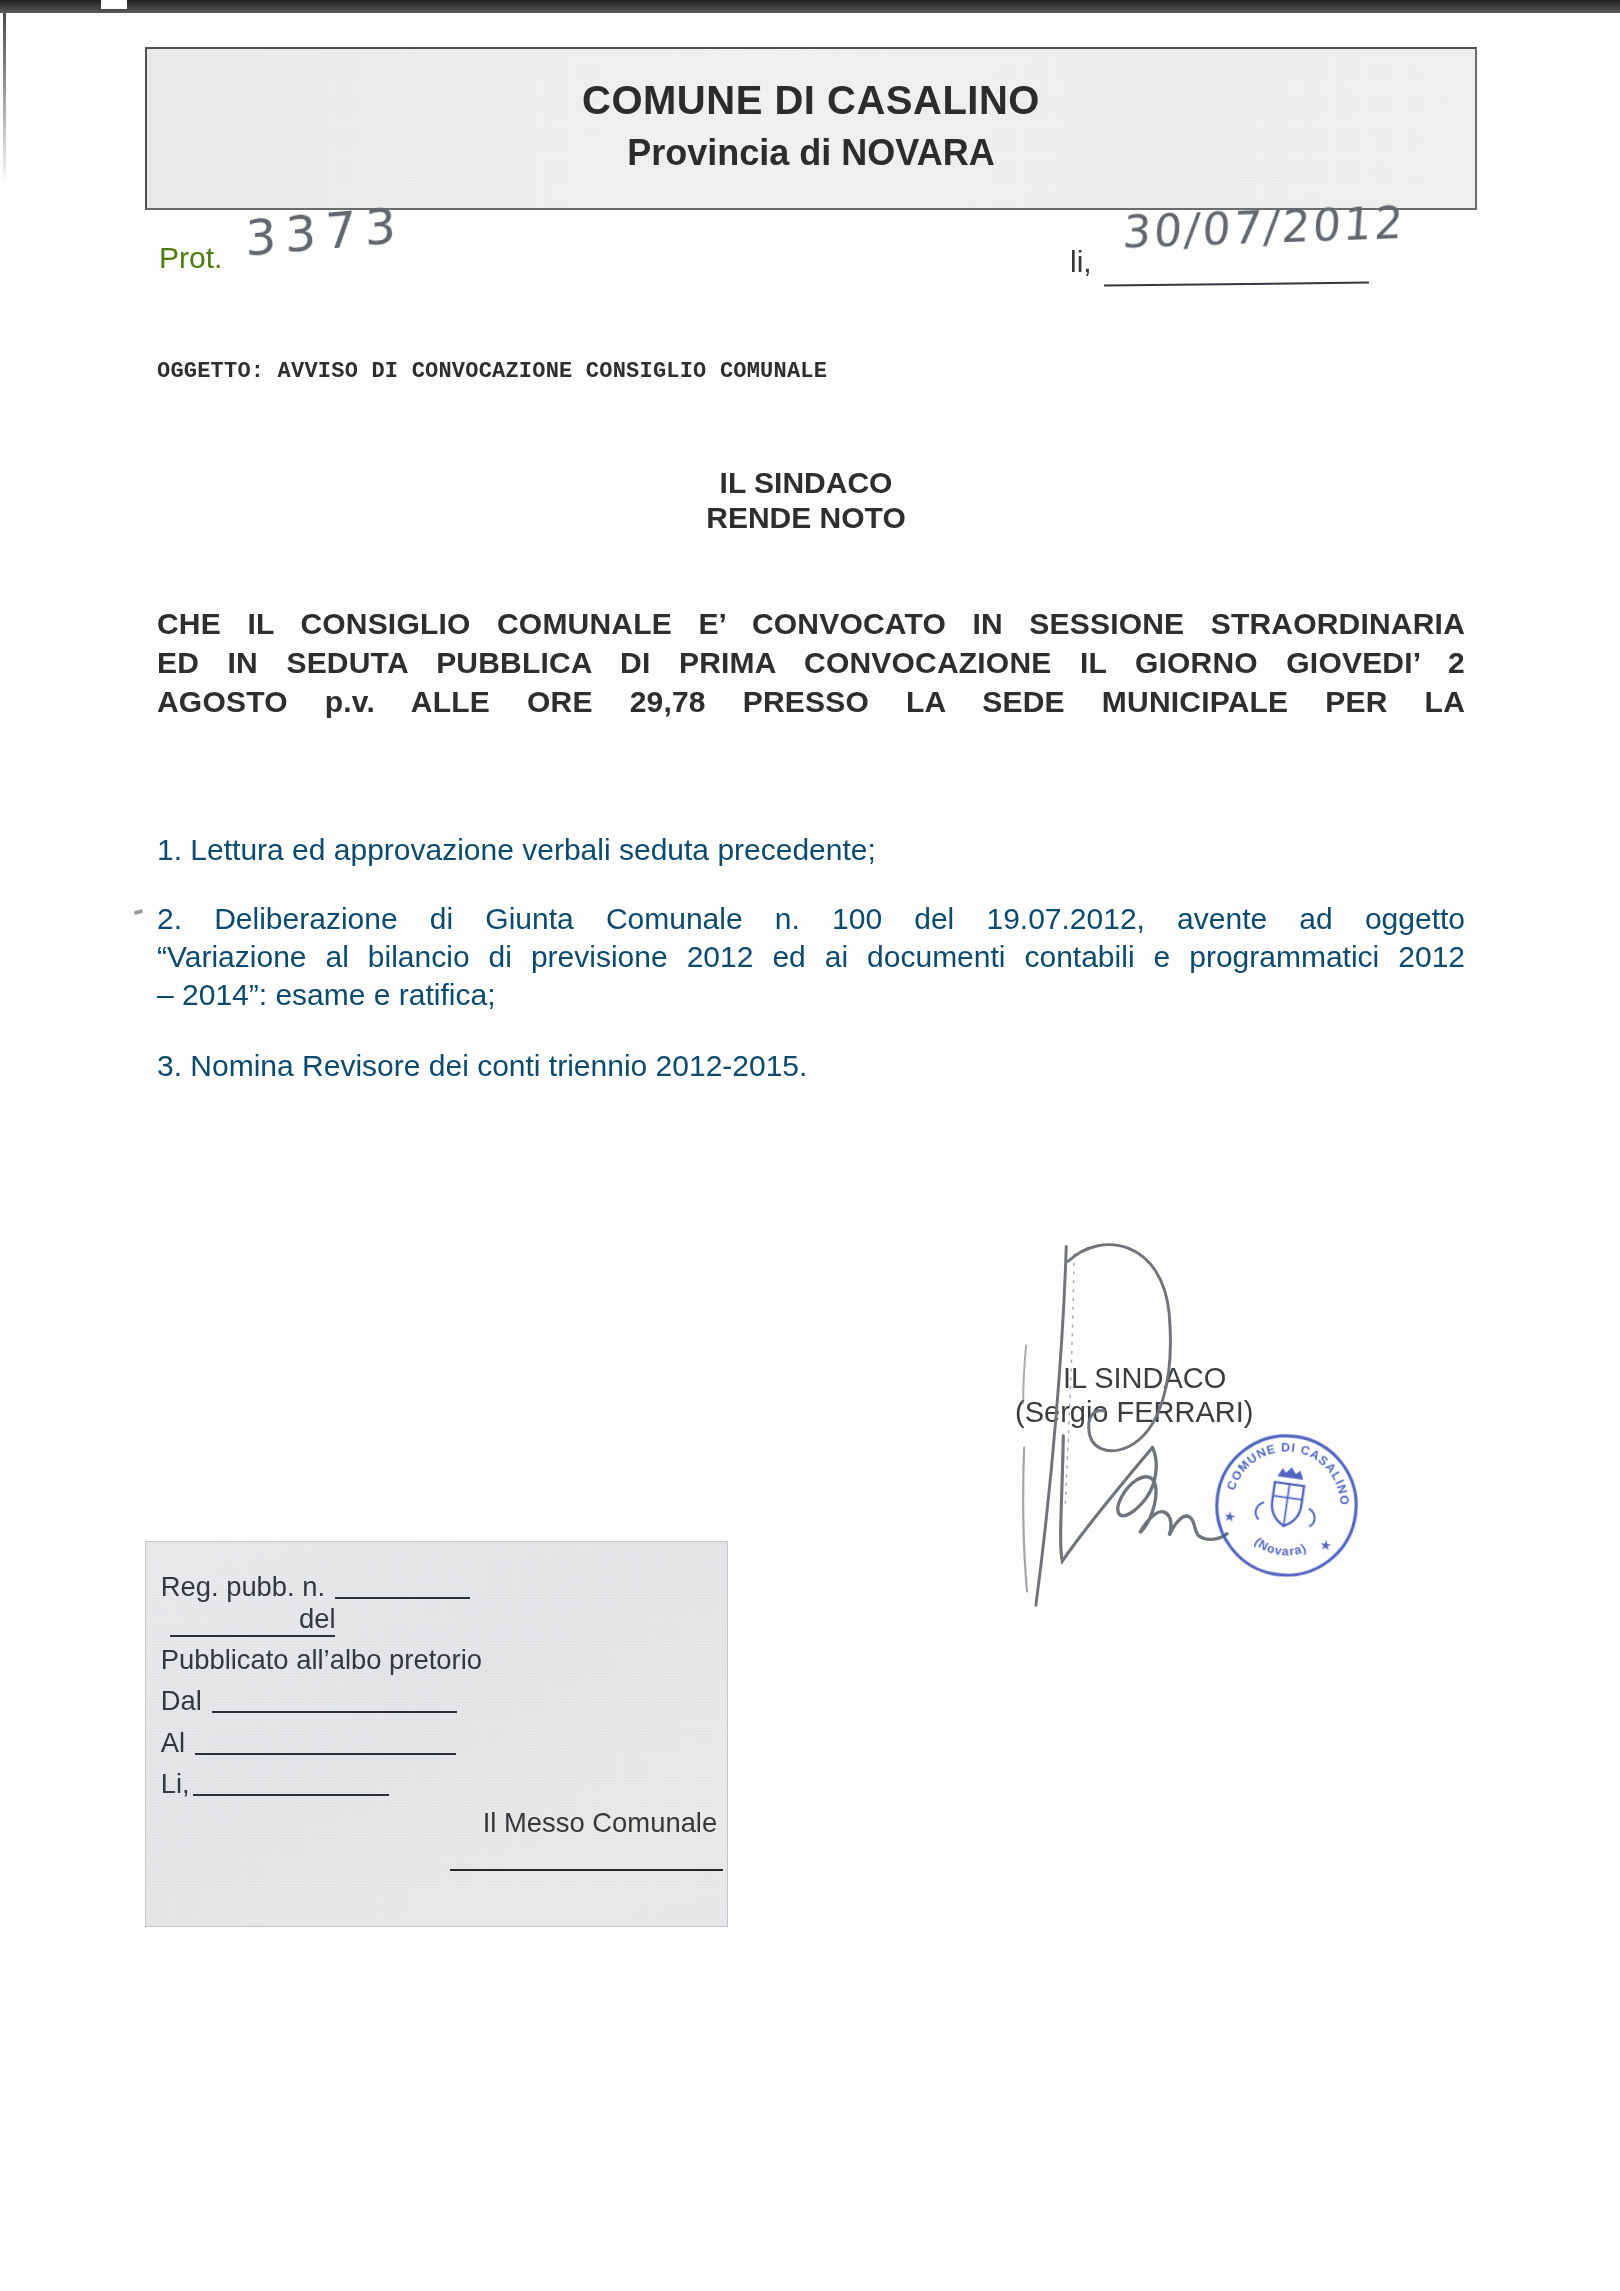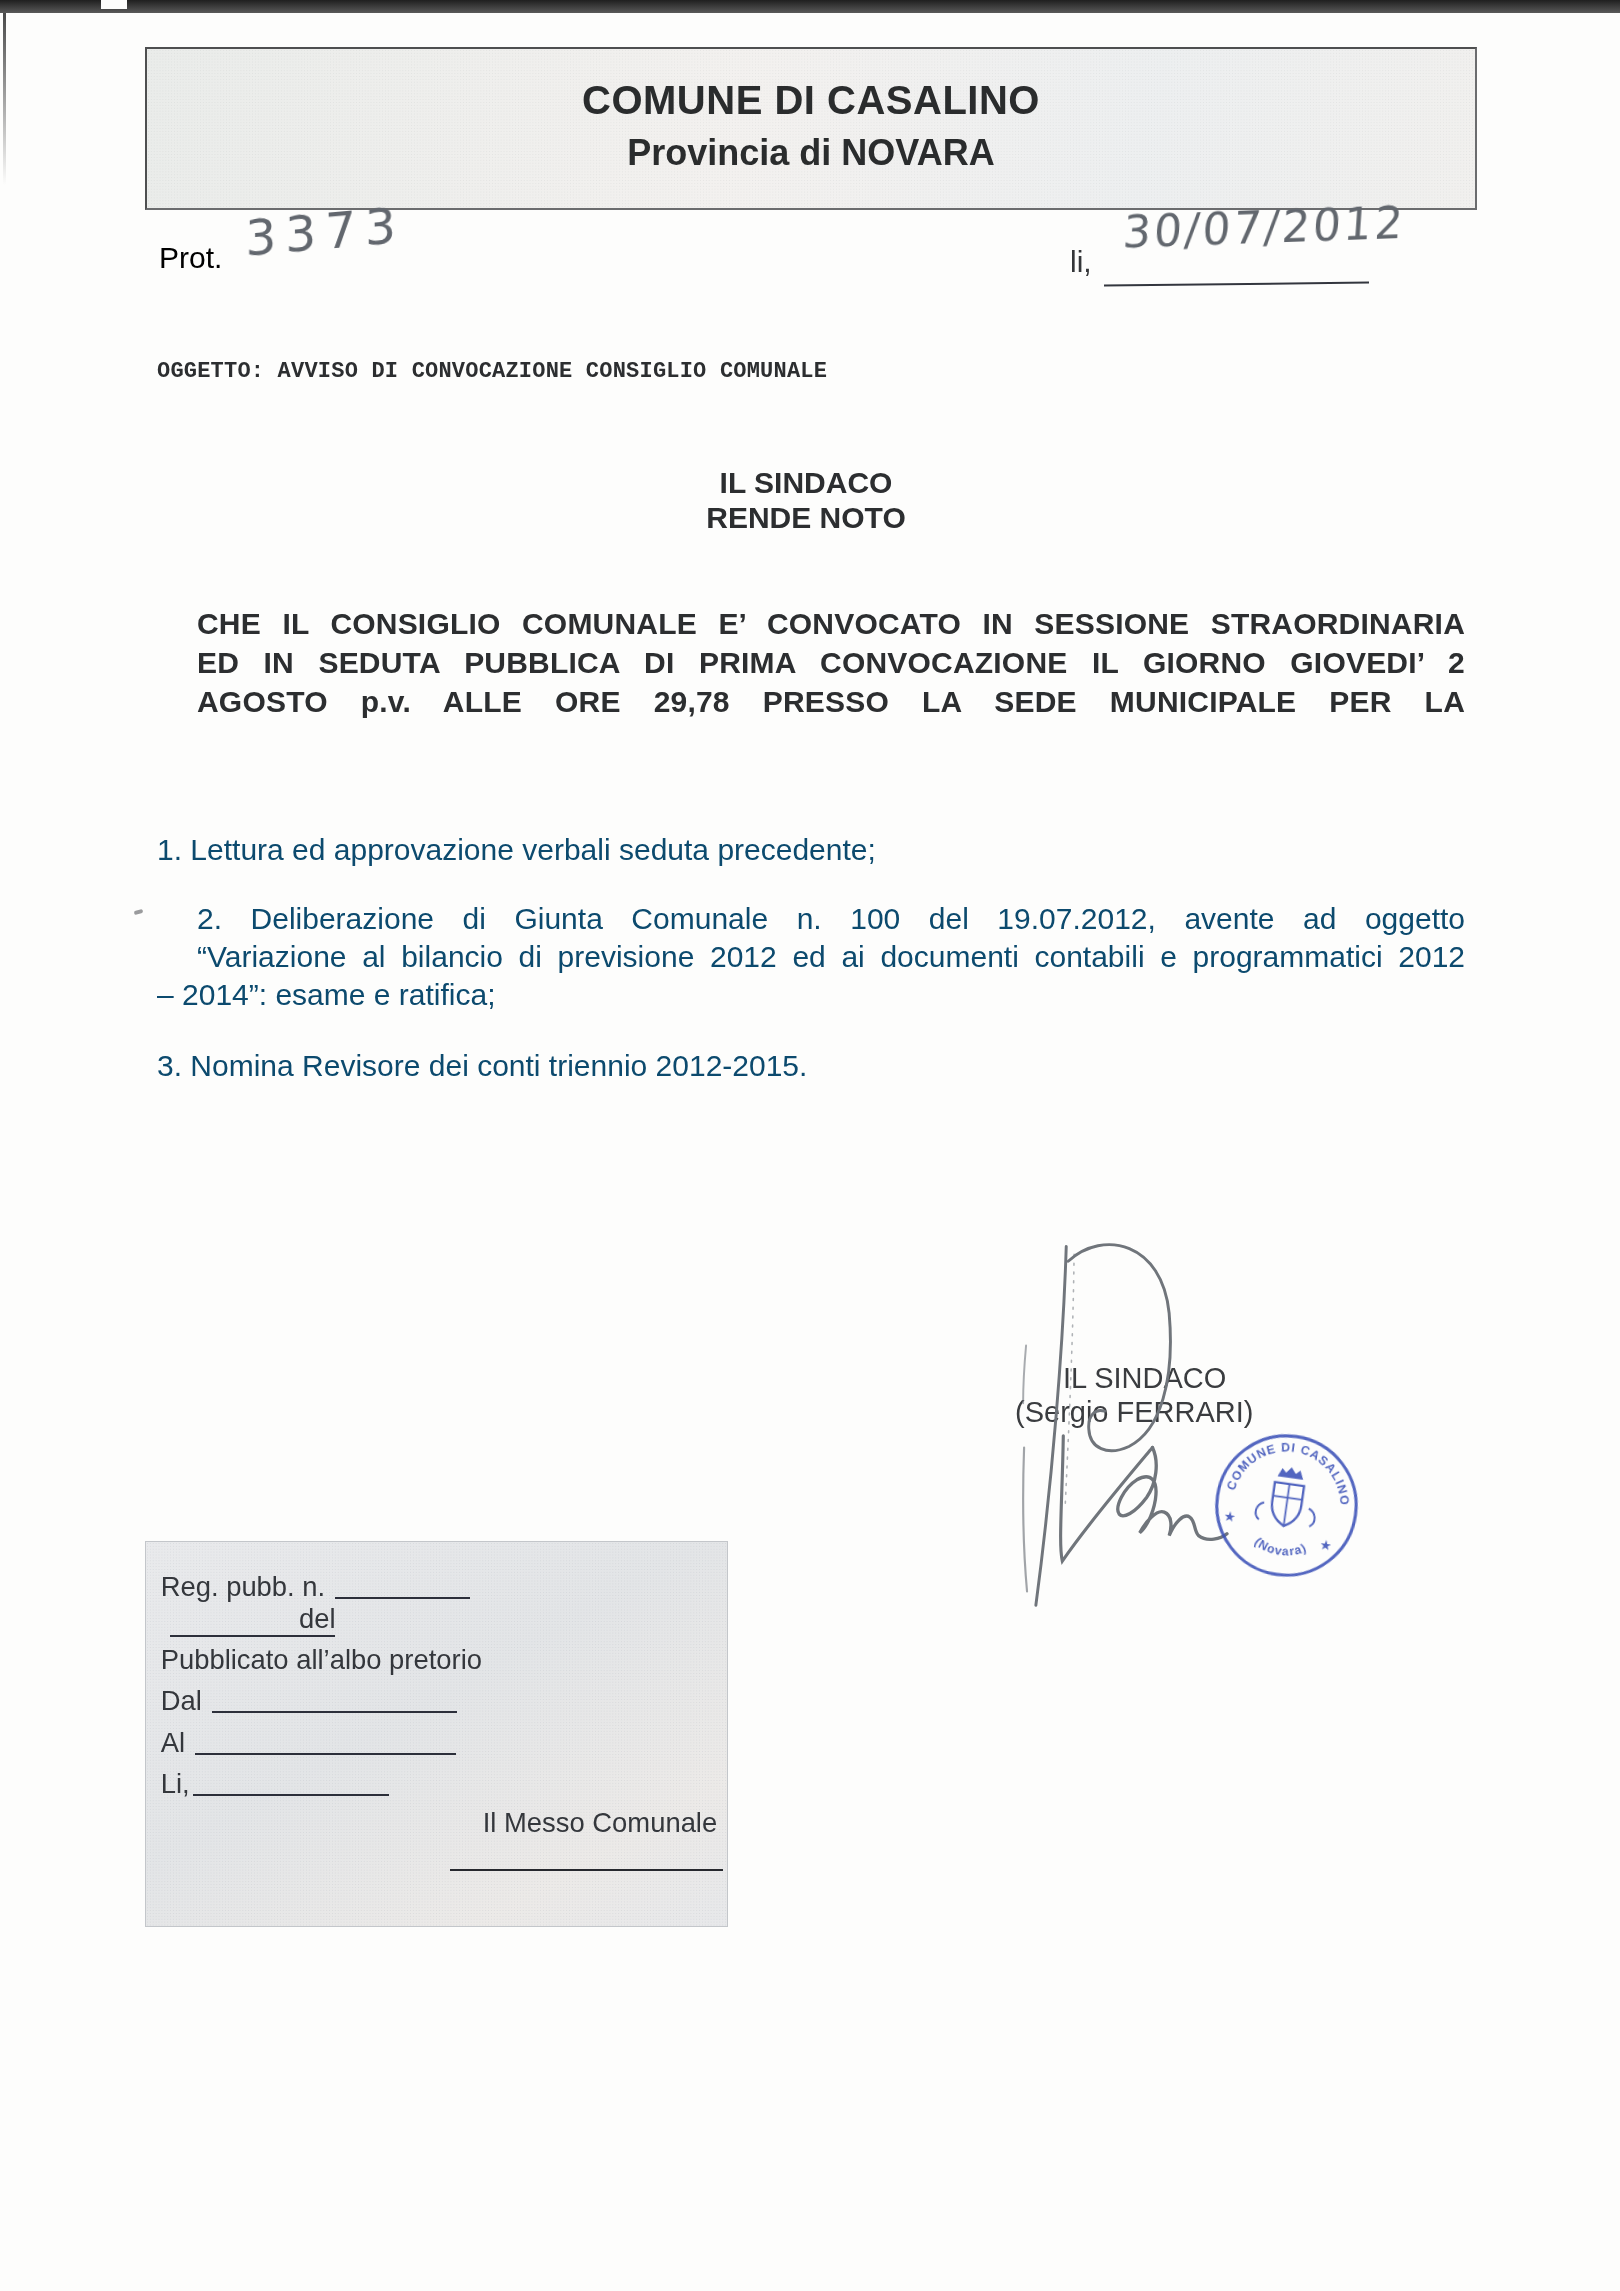--- a/index.html
+++ b/index.html
@@ -34,21 +34,21 @@
     border:2px solid #4e4f50;
     border-right-color:#6b6c6e;border-bottom-color:#6b6c6e;
     background:
       radial-gradient(rgba(150,155,160,.14) 0.7px, transparent 0.8px) 0 0/2.9px 2.9px,
       linear-gradient(100deg,#eaecea 0%,#f3f1ef 45%,#edeff0 75%,#f1f0ee 100%);
     text-align:center;
   }
   .header-title{font-size:40px;font-weight:bold;letter-spacing:0.5px;margin-top:29px;color:#2a2c2d;}
   .header-subtitle{font-size:36px;font-weight:bold;margin-top:8.8px;color:#2a2c2d;}
   
-  .prot-label{position:absolute;left:159px;top:241px;font-size:30px;color:#000000;}
+  .prot-label{position:absolute;left:159px;top:241px;font-size:30px;color:#4d7c0f;}
   .handwriting{
     color:#62676e;
     font-family:"DejaVu Sans",sans-serif;
     filter:blur(0.3px);
   }
   .prot-number{
     position:absolute;left:245px;top:204px;
     font-size:49px;letter-spacing:8.8px;
     transform:rotate(-5deg) skewX(-4deg);
   }
@@ -64,21 +64,21 @@
   }
   
   .subject{position:absolute;left:157px;top:359px;font-size:22px;font-weight:bold;letter-spacing:0.2px;font-family:Liberation Mono, monospace;}
   .issuer{position:absolute;left:157px;top:465px;width:1298px;text-align:center;
     font-size:30px;font-weight:bold;line-height:35px;}
   
   .body-par{
     position:absolute;left:157px;top:604px;width:1308px;
     font-size:30px;font-weight:bold;line-height:39px;letter-spacing:0.2px;
   }
-  .jline{text-align:justify;text-align-last:justify;margin-left:40px;}
+  .jline{text-align:justify;text-align-last:justify;}
   .lline{text-align:left;}
   
   .agenda-item{position:absolute;left:157px;width:1308px;font-size:30px;font-weight:normal;
     color:#0c4a6e;line-height:38px;}
   .ag1{top:831px;}
   .ag2{top:900px;}
   .ag3{top:1047px;}
   
   .sig-role{position:absolute;left:1063px;top:1362px;font-size:29px;color:#3a3c3f;}
   .sig-name{position:absolute;left:1015px;top:1396px;font-size:29px;color:#3a3c3f;}

